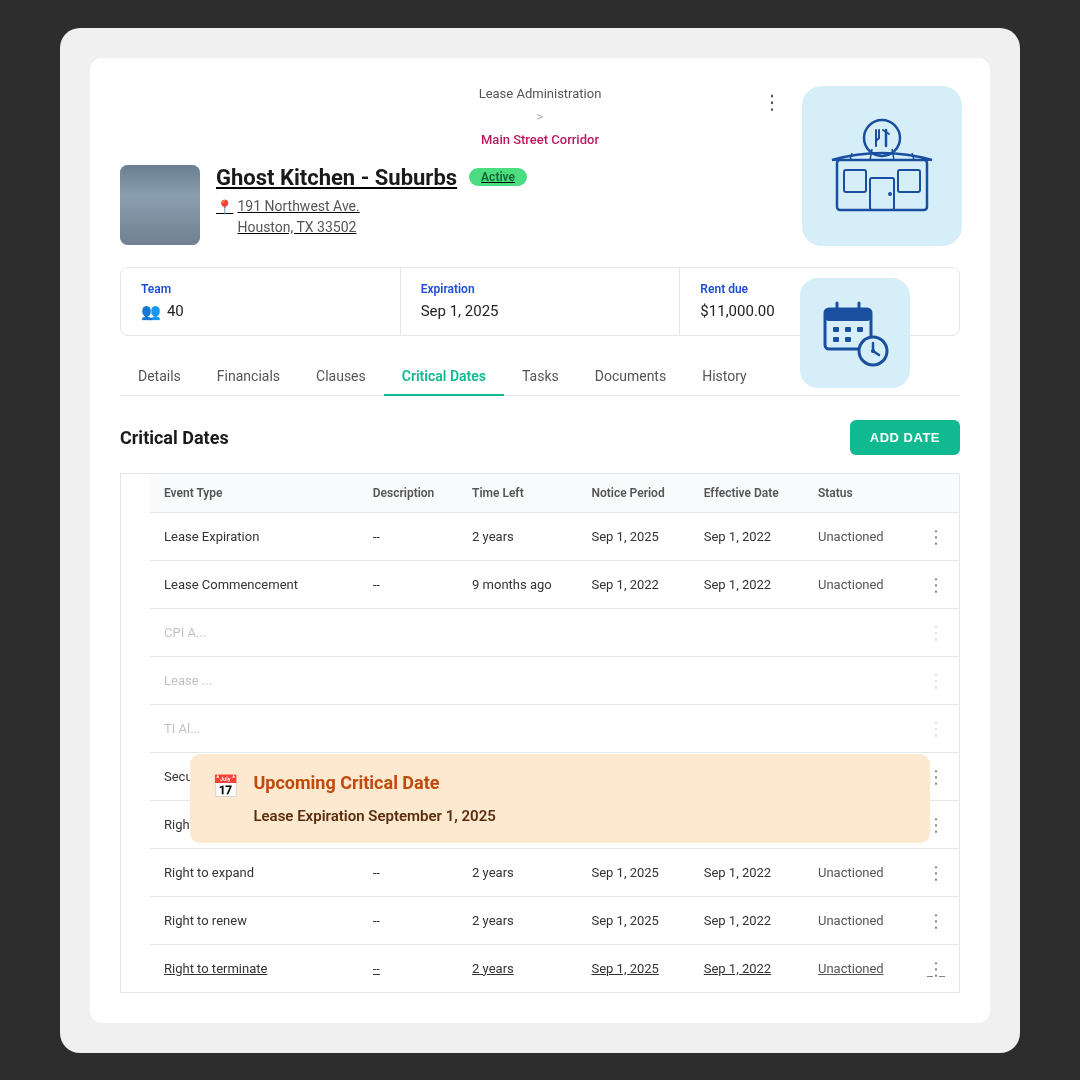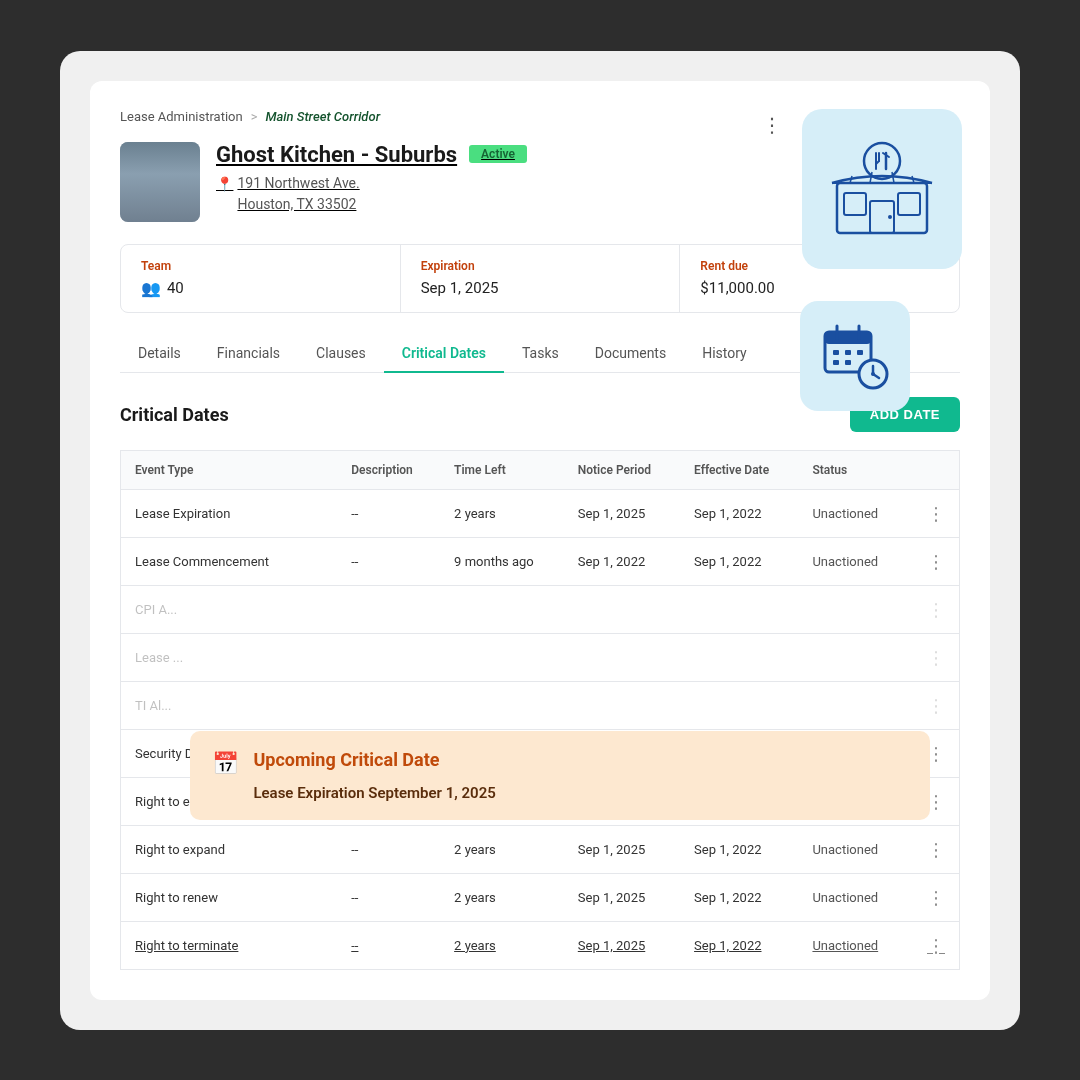--- a/index.html
+++ b/index.html
@@ -26,24 +26,25 @@
       position: relative;
     }
     
     .breadcrumb {
       display: flex;
       align-items: center;
       gap: 8px;
       font-size: 13px;
       color: #555;
       margin-bottom: 18px;
+      flex-direction: column;
     }
     .breadcrumb .bc-link { color: #555; }
     .breadcrumb .bc-sep { color: #aaa; }
-    .breadcrumb .bc-current { color: #14532d; font-weight: 500; font-style: italic; }
+    .breadcrumb .bc-current { color: #be185d; font-weight: 500; }
     
     .property-header {
       display: flex;
       align-items: flex-start;
       gap: 16px;
       margin-bottom: 22px;
       text-decoration: underline;
     }
     .property-img {
       width: 80px;
@@ -71,21 +72,21 @@
       margin-bottom: 6px;
     }
     .property-name {
       font-size: 22px;
       font-weight: 700;
       color: #1a1a1a;
     }
     .badge-active {
       background: #4ade80;
       color: #166534;
-      border-radius: 3px;
+      border-radius: 9px;
       padding: 2px 12px;
       font-size: 12px;
       font-weight: 600;
     }
     .property-address {
       display: flex;
       align-items: flex-start;
       gap: 4px;
       color: #555;
       font-size: 14px;
@@ -126,21 +127,21 @@
     }
     .stat-item {
       flex: 1;
       padding: 14px 20px;
       border-right: 1px solid #e5e7eb;
     }
     .stat-item:last-child { border-right: none; }
     .stat-label {
       font-size: 12px;
       font-weight: 600;
-      color: #c2410c;
+      color: #1d4ed8;
       margin-bottom: 6px;
     }
     .stat-value {
       font-size: 15px;
       color: #222;
       display: flex;
       align-items: center;
       gap: 6px;
     }
     .team-icon { font-size: 16px; color: #555; }
@@ -185,20 +186,21 @@
       font-size: 13px;
       font-weight: 700;
       letter-spacing: 0.5px;
       cursor: pointer;
     }
     
     .table-wrap {
       border: 1px solid #e5e7eb;
       border-radius: 0;
       overflow: hidden;
+      padding-left: 29px;
     }
     table {
       width: 100%;
       border-collapse: collapse;
     }
     thead tr {
       background: #f9fafb;
     }
     th {
       text-align: left;

